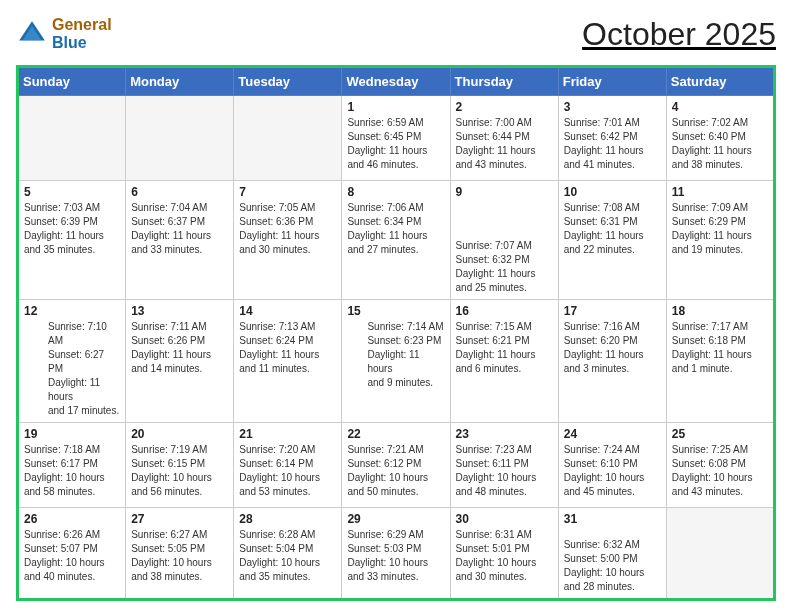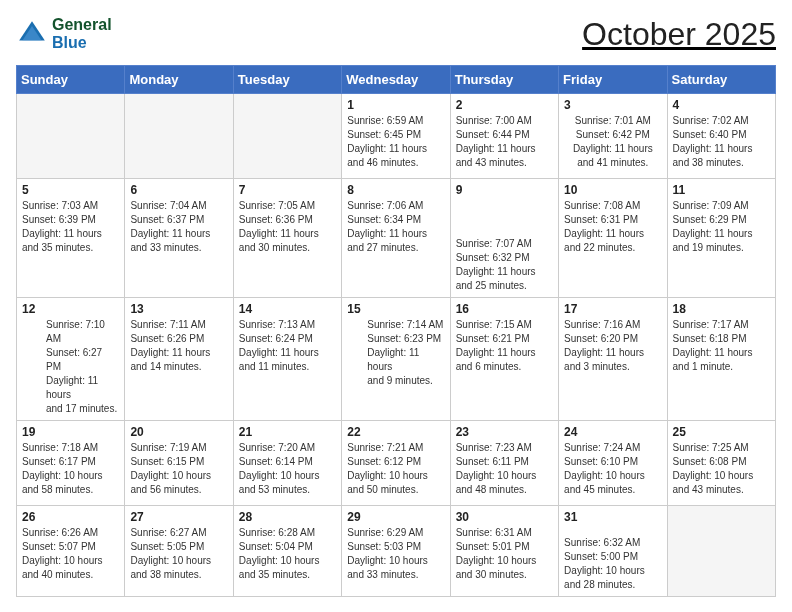--- a/index.html
+++ b/index.html
@@ -22,21 +22,21 @@
       gap: 4px;
     }
     .logo-text {
       display: flex;
       flex-direction: column;
       line-height: 1.1;
     }
     .logo-general {
       font-size: 16px;
       font-weight: bold;
-      color: #14532d;
+      color: #a16207;
     }
     .logo-blue {
       font-size: 16px;
       font-weight: bold;
       color: #1a6eb0;
     }
     .logo-icon {
       width: 32px;
       height: 32px;
     }
@@ -49,21 +49,21 @@
       font-weight: normal;
       color: #222;
     }
     .location {
       font-size: 14px;
       color: #444;
     }
     .calendar {
       width: 100%;
       border-collapse: collapse;
-      border: 1px solid #22c55e;
+      border: 3px solid #22c55e;
     }
     .calendar th {
       background: #3a6cbf;
       color: #fff;
       font-size: 13px;
       font-weight: bold;
       padding: 6px 4px;
       text-align: left;
       border: 1px solid #5580cc;
     }
@@ -140,21 +140,21 @@
         </td>
         <td>
           <span class="day-number">2</span>
           <div class="day-info" style="white-space: pre-line;">Sunrise: 7:00 AM
 Sunset: 6:44 PM
 Daylight: 11 hours
 and 43 minutes.</div>
         </td>
         <td>
           <span class="day-number">3</span>
-          <div class="day-info" style="white-space: pre-line; text-align: center;">Sunrise: 7:01 AM
+          <div class="day-info" style="white-space: pre-line;">Sunrise: 7:01 AM
 Sunset: 6:42 PM
 Daylight: 11 hours
 and 41 minutes.</div>
         </td>
         <td>
           <span class="day-number">4</span>
           <div class="day-info" style="white-space: pre-line;">Sunrise: 7:02 AM
 Sunset: 6:40 PM
 Daylight: 11 hours
 and 38 minutes.</div>

